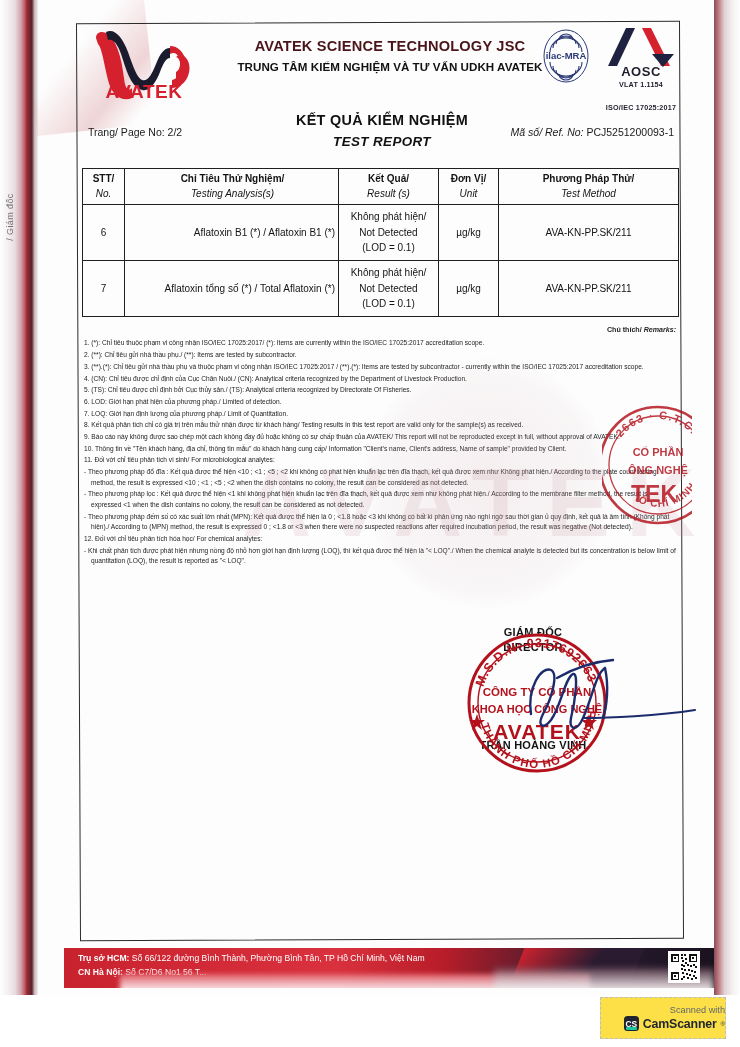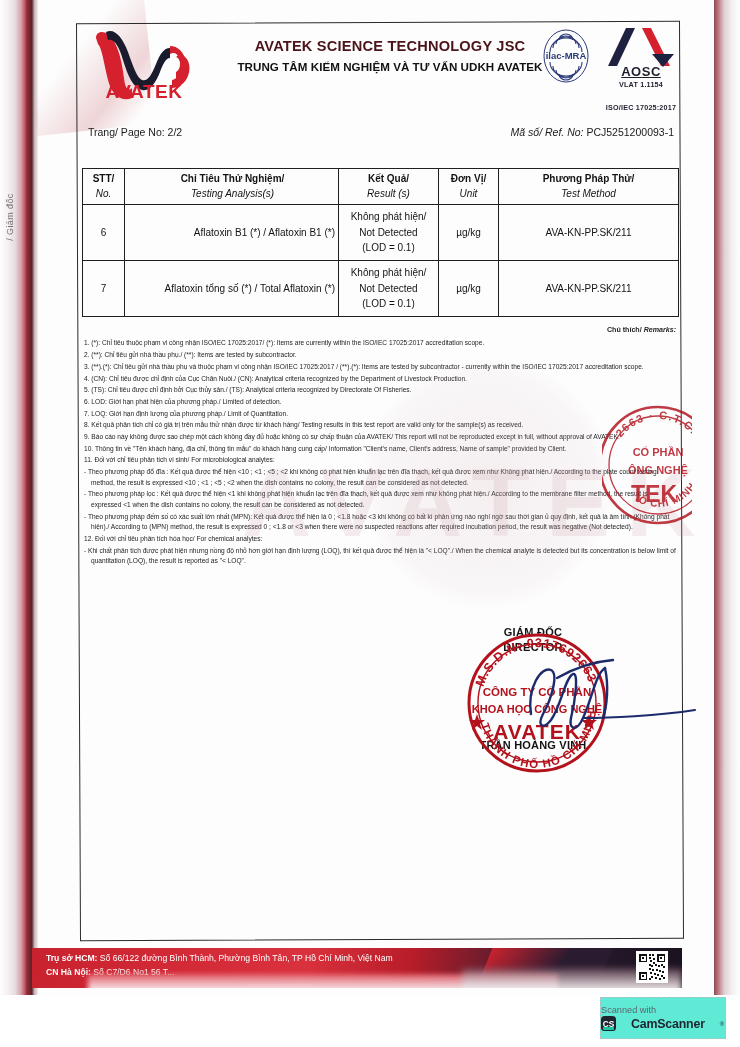--- a/index.html
+++ b/index.html
@@ -84,21 +84,21 @@
     margin-top: 6px;
     font-size: 11.6px; font-weight: bold; color: #111; letter-spacing: .05px;
     white-space: nowrap;
   }
   .accred {
     position: absolute; left: 480px; top: 6px; width: 150px; height: 80px;
   }
   .ilac { position: absolute; left: 0; top: 4px; width: 48px; height: 56px; }
   .aosc { position: absolute; left: 56px; top: 2px; width: 86px; }
   .aosc-mark { width: 74px; height: 42px; display:block; margin: 0 auto;}
-  .aosc-word { text-align: center; font-size: 13px; font-weight: bold; color:#1e1e2e; letter-spacing:.5px; margin-top:-4px;text-decoration:underline;}
+  .aosc-word { text-align: center; font-size: 13px; font-weight: bold; color:#1e1e2e; letter-spacing:.5px; margin-top:-4px;}
   .aosc-vlat { text-align: center; font-size: 7.2px; font-weight: bold; color:#1e1e2e; letter-spacing:.2px; margin-top:1px;}
   .aosc-iso { text-align: center; font-size: 7.2px; font-weight: bold; color:#1e1e2e; letter-spacing:.2px; margin-top:14px;}
 
   
   .title-row { position: relative; height: 60px; }
   .page-no {
     position: absolute; left: 26px; top: 20px;
     font-size: 10.5px; color: #1a1a1a;
   }
   .page-no .it { }
@@ -183,21 +183,21 @@
   }
   .watermark-circle {
     position: absolute; left: 300px; top: 340px;
     width: 250px; height: 250px; border-radius: 50%;
     background: radial-gradient(circle, rgba(200,160,168,.16) 0%, rgba(200,160,168,.07) 62%, rgba(255,255,255,0) 72%);
     pointer-events:none;
   }
 
   
   .footer-band {
-    position: absolute; left: 32px; top: 948px; width: 650px; height: 40px;
+    position: absolute; left: 64px; top: 948px; width: 650px; height: 40px;
     overflow: hidden;
   }
   .fb-bg {
     position: absolute; inset: 0;
     background: linear-gradient(100deg,#c9222f 0%,#d9313d 42%,#b81d29 58%,#2a1b30 80%,#19121e 100%);
   }
   .fb-wedge {
     position: absolute; right: 78px; top: 0; width: 120px; height: 42px;
     background: linear-gradient(110deg, rgba(201,34,47,1) 0%, rgba(42,27,48,1) 60%);
     transform: skewX(-22deg);
@@ -220,27 +220,27 @@
     position: absolute; right: 14px; top: 3px; width: 32px; height: 32px;
     background: #fff; padding: 2px;
   }
   .qr svg { display:block; }
 
   
   .cam {
     position: absolute; right: 14px; bottom: 8px;
     width: 126px; height: 42px;
     border: 1px dashed #b9bdc4;
-    background: #5eead4;
+    background: #fde047;
     display: flex; flex-direction: column;
-    align-items: flex-start; justify-content: center;
+    align-items: flex-end; justify-content: center;
     gap: 1px;
   }
   .cam-top { font-size: 9.2px; color: #5d6570; }
-  .cam-bot { display:flex; align-items:center; gap:15px; }
+  .cam-bot { display:flex; align-items:center; gap:4px; }
   .cam-cs {
     width: 15px; height: 15px; border-radius: 3.5px;
     background: #1e2530; color:#fff; font-size: 8.4px; font-weight: bold;
     display:flex; align-items:center; justify-content:center;
     position: relative;
   }
   .cam-cs::after {
     content:""; position:absolute; left:2px; right:2px; bottom:1.5px; height:2.6px;
     background:#19c7a0; border-radius:1px;
   }
@@ -312,20 +312,24 @@
           <div class="aosc-vlat">VLAT 1.1154</div>
           <div class="aosc-iso">ISO/IEC 17025:2017</div>
         </div>
       </div>
     </div>
 
     <div class="title-row">
       <div class="page-no">
         <span class="it">Trang/ Page No:</span>
         <span>2/2</span>
+      </div>
+      <div class="main-title">
+        <div class="mt1">KẾT QUẢ KIỂM NGHIỆM</div>
+        <div class="mt2">TEST REPORT</div>
       </div>
       <div class="refno">
         <span class="it">Mã số/ Ref. No:</span>
         <span>PCJ5251200093-1</span>
       </div>
     </div>
 
     <div class="tbl-wrap">
       <table class="report">
         <thead>

